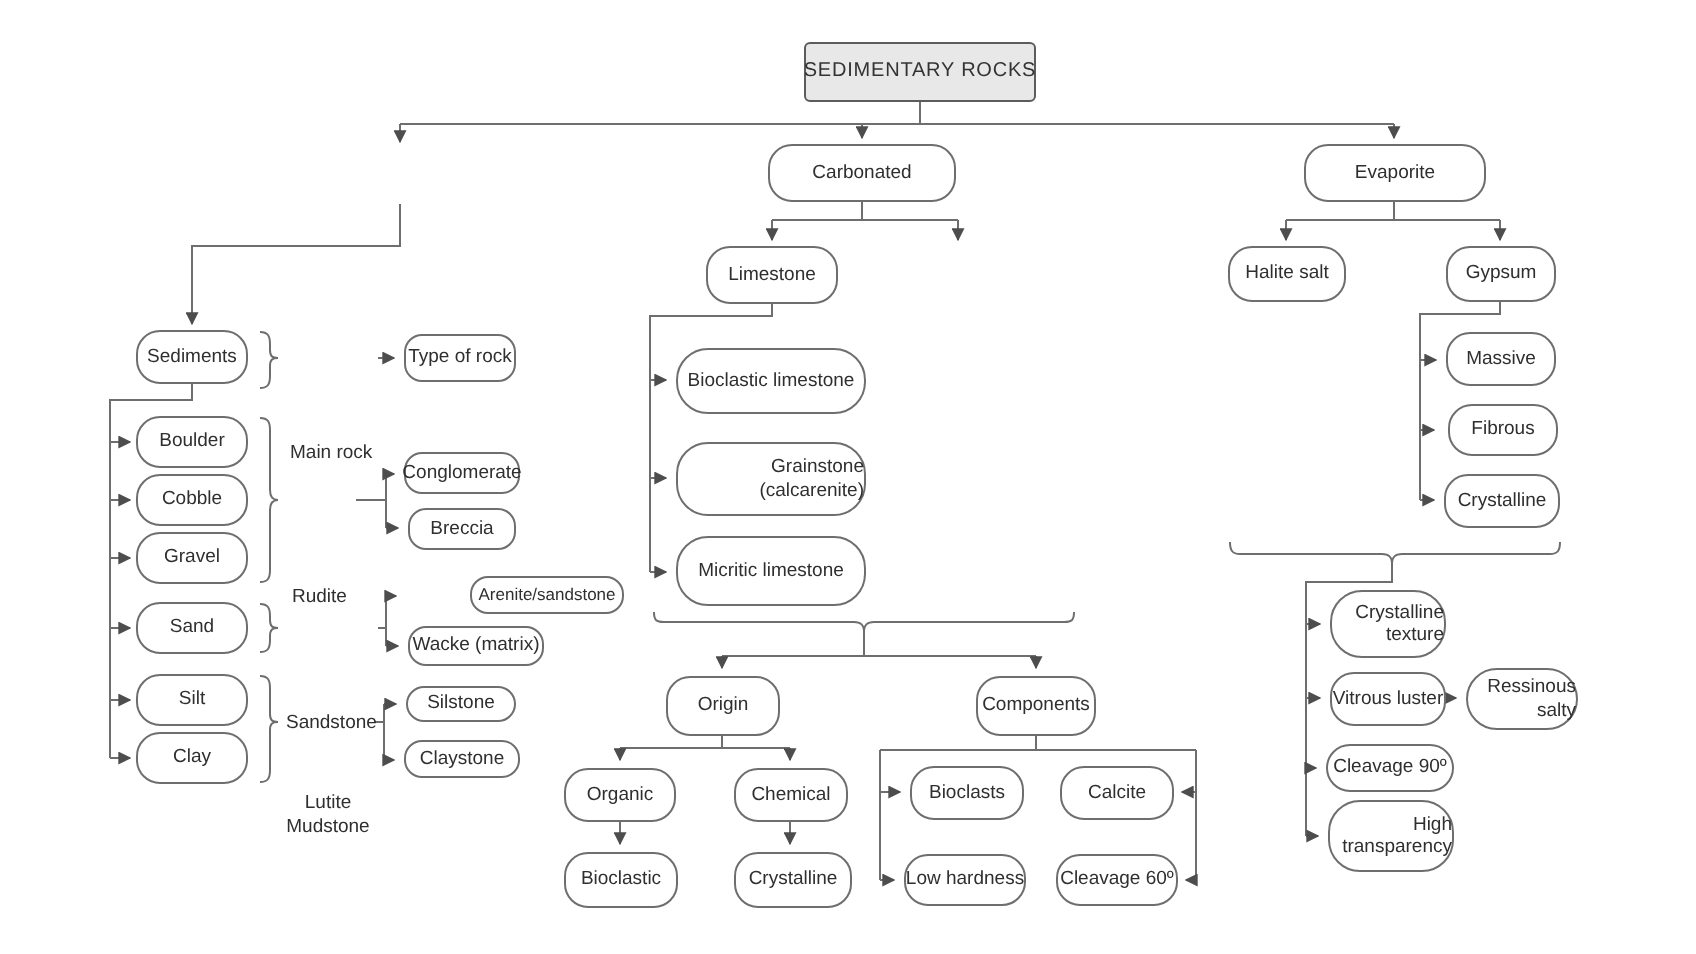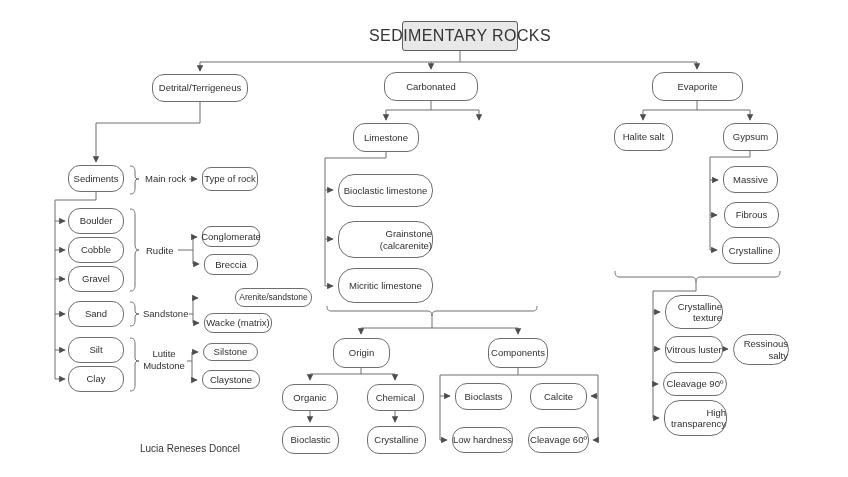--- a/index.html
+++ b/index.html
@@ -5,23 +5,23 @@
   html,body{margin:0;padding:0;background:#fff;width:848px;height:477px;overflow:hidden;
     font-family:"Liberation Sans", sans-serif;}
   .canvas{position:relative;width:848px;height:477px;background:#fff;}
   svg.connectors{position:absolute;left:0;top:0;z-index:1;}
   .node{position:absolute;box-sizing:border-box;display:flex;align-items:center;justify-content:center;
     text-align:center;background:#ffffff;border:1px solid #6e6e6e;border-radius:12px;
     font-size:9.5px;color:#2f2f2f;line-height:1.2;white-space:nowrap;z-index:2;}
   .wrap{white-space:normal;}
   .xs{font-size:8.5px;margin-left:32px;}
   .tall{border-radius:16px;text-align:right;}
-  .title{background:#e8e8e8;border-color:#5c5c5c;border-radius:3px;font-size:16px;
+  .title{background:#e8e8e8;border-color:#5c5c5c;border-radius:3px;font-size:10px;
     letter-spacing:.4px;color:#333;}
-  .lbl{position:absolute;font-size:9.5px;color:#2f2f2f;z-index:2;line-height:1.25;}
+  .lbl{position:absolute;font-size:9.5px;color:#2f2f2f;z-index:2;line-height:1.25;margin-top:48px;}
   .author{font-size:10px;color:#333;}
 </style>
 </head>
 <body>
 
 <div class="canvas">
 
   <svg class="connectors" width="848" height="477" viewBox="0 0 848 477">
     <defs>
       <marker id="arr" viewBox="0 0 10 10" refX="9" refY="5" markerWidth="6.5" markerHeight="6.5" orient="auto-start-reverse">
@@ -96,21 +96,20 @@
         <path marker-end="url(#arr)" d="M653,349 H660"></path>
         <path marker-end="url(#arr)" d="M653,384 H658"></path>
         <path marker-end="url(#arr)" d="M653,418 H659"></path>
         <path marker-end="url(#arr)" d="M723,349 H728"></path>
       </g>
     </g>
   </svg>
 
   <div class="node title" style="left:402px;top:21px;width:116px;height:30px">SEDIMENTARY ROCKS</div>
 
-  <div class="node" style="left:152px;top:74px;width:96px;height:28px">Detrital/Terrigeneus</div>
   <div class="node" style="left:384px;top:72px;width:94px;height:29px">Carbonated</div>
   <div class="node" style="left:652px;top:72px;width:91px;height:29px">Evaporite</div>
 
   <div class="node" style="left:68px;top:165px;width:56px;height:27px">Sediments</div>
   <div class="lbl" style="left:145px;top:173px;width:42px">Main rock</div>
   <div class="node" style="left:202px;top:167px;width:56px;height:24px;border-radius:9px">Type of rock</div>
 
   <div class="node" style="left:68px;top:208px;width:56px;height:26px">Boulder</div>
   <div class="node" style="left:68px;top:237px;width:56px;height:26px">Cobble</div>
   <div class="node" style="left:68px;top:266px;width:56px;height:26px">Gravel</div>

